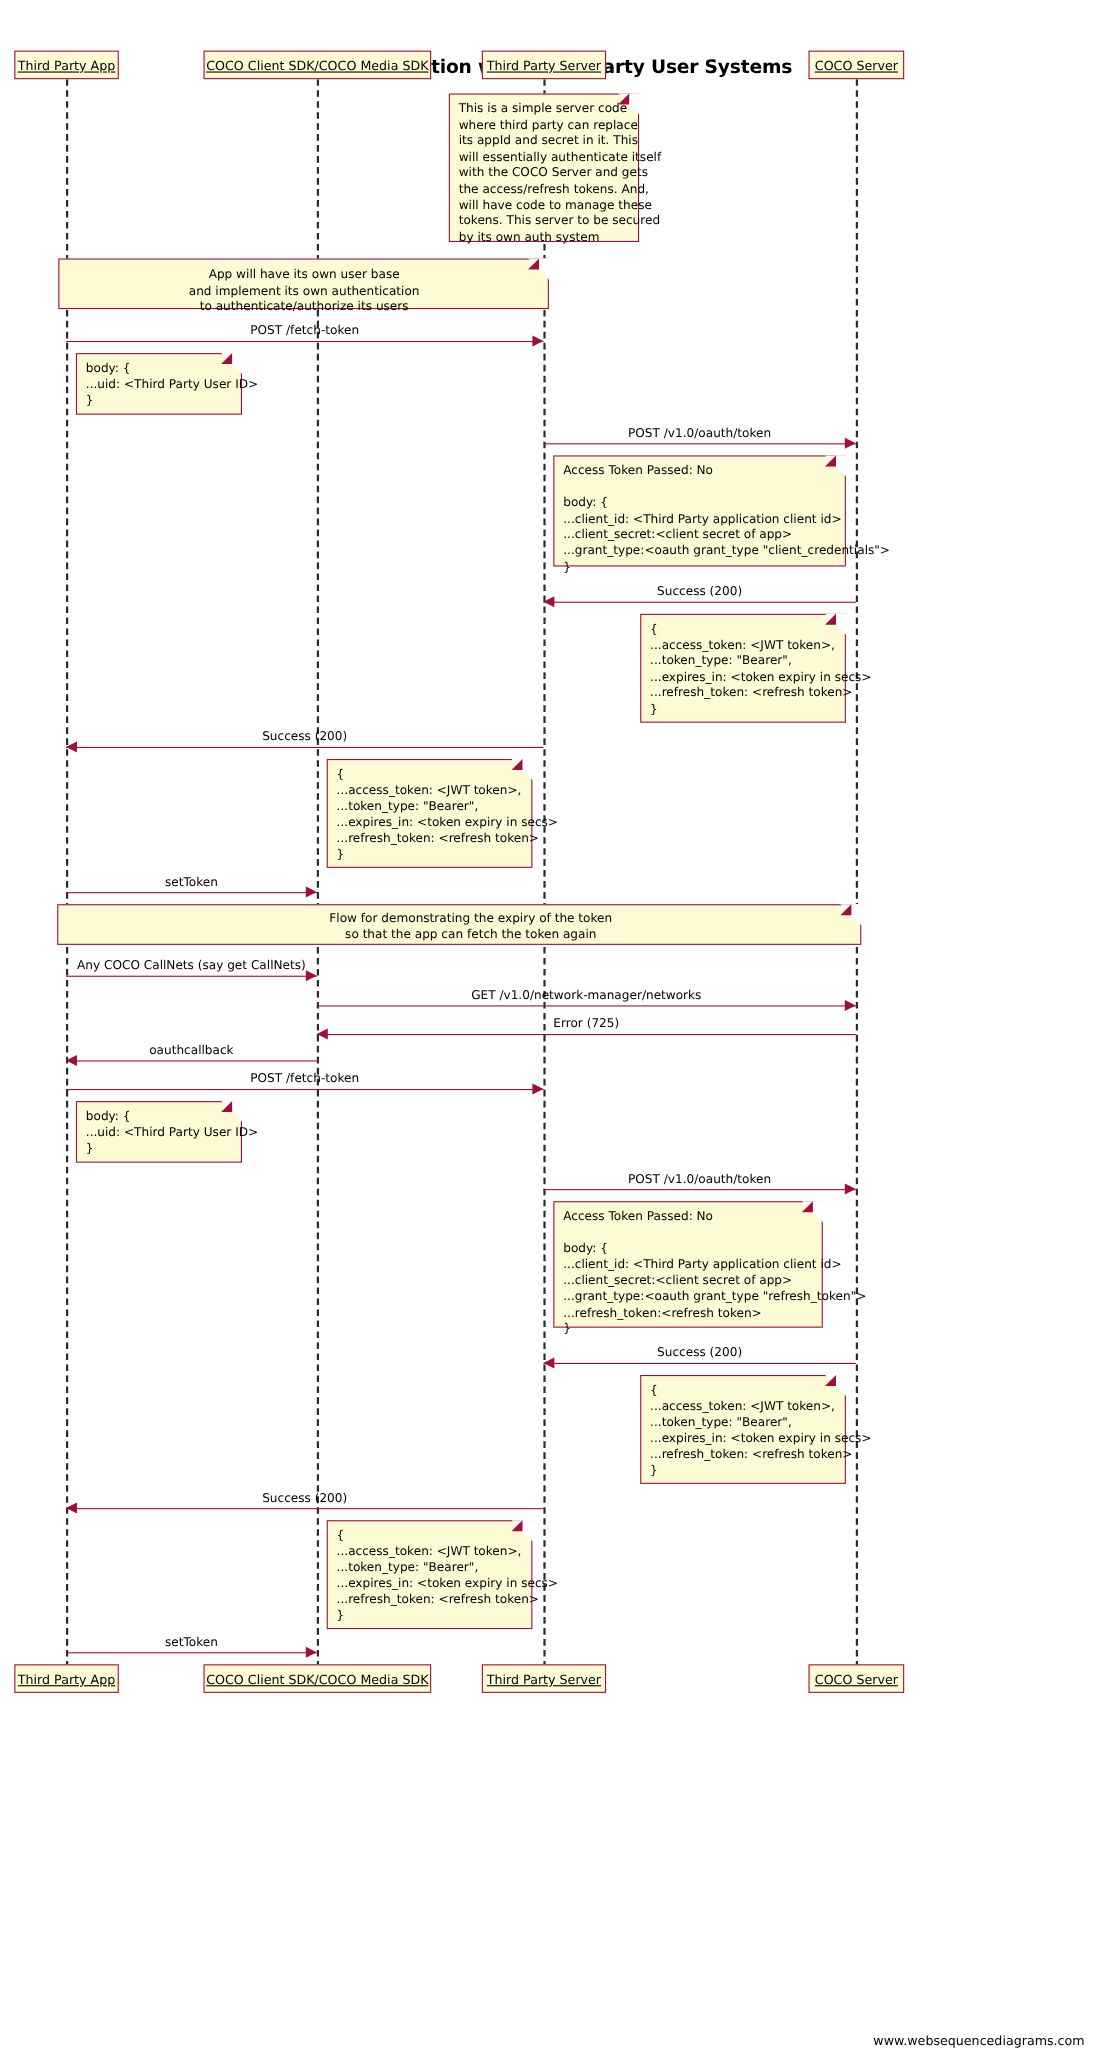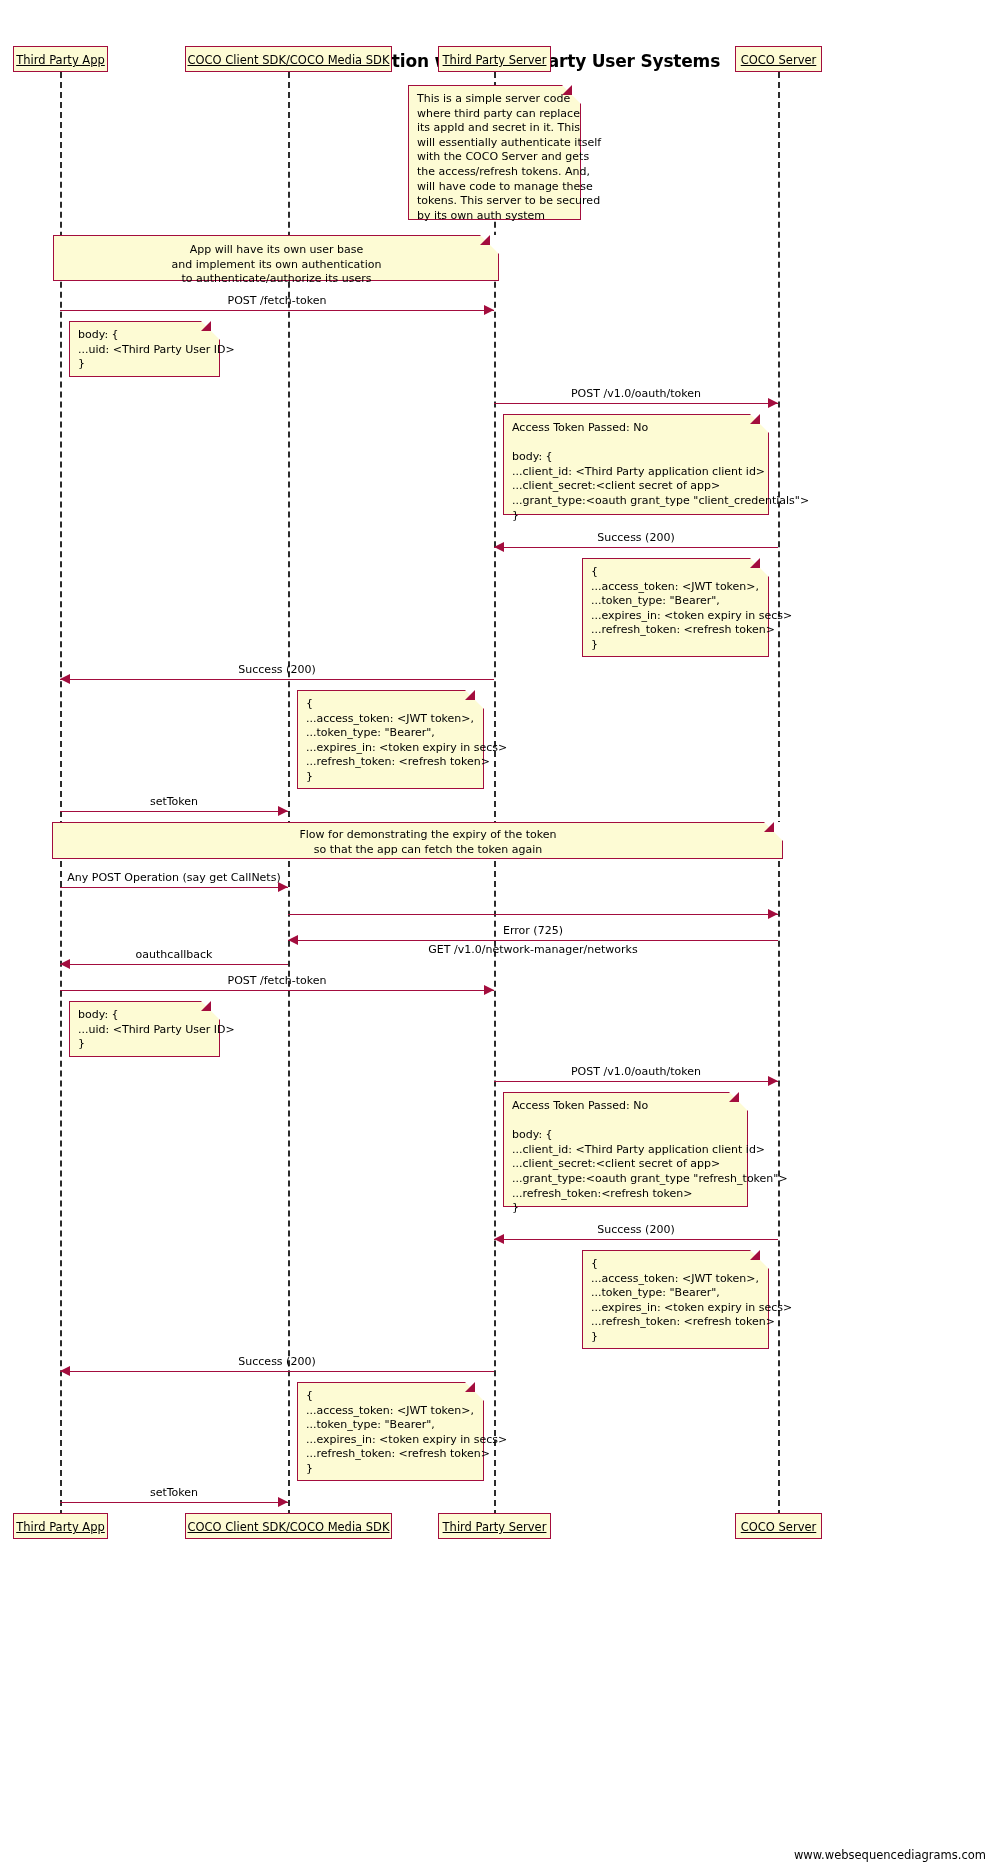--- a/index.html
+++ b/index.html
@@ -184,25 +184,25 @@
 ...refresh_token: &lt;refresh token&gt;
 }<span class="fold"></span></div>
 
 <div class="msg-label" style="left:60px; top:795px; width:228px;">setToken</div>
 <div class="msg-line" style="left:60px; top:811px; width:228px;"></div>
 <div class="arrow-r" style="left:278px; top:806px;"></div>
 
 <div class="note center" style="left:52px; top:822px; width:731px; height:37px; padding-top:5px;padding-left:28px;">Flow for demonstrating the expiry of the token
 so that the app can fetch the token again<span class="fold"></span></div>
 
-<div class="msg-label" style="left:60px; top:871px; width:228px;">Any POST Operation (say get CallNets)</div>
+<div class="msg-label" style="left:60px; top:871px; width:228px;">Any COCO CallNets (say get CallNets)</div>
 <div class="msg-line" style="left:60px; top:887px; width:228px;"></div>
 <div class="arrow-r" style="left:278px; top:882px;"></div>
 
-<div class="msg-label" style="left:288px; top:898px; width:490px;margin-top:45px;">GET /v1.0/network-manager/networks</div>
+<div class="msg-label" style="left:288px; top:898px; width:490px;">GET /v1.0/network-manager/networks</div>
 <div class="msg-line" style="left:288px; top:914px; width:490px;"></div>
 <div class="arrow-r" style="left:768px; top:909px;"></div>
 
 <div class="msg-label" style="left:288px; top:924px; width:490px;">Error (725)</div>
 <div class="msg-line" style="left:288px; top:940px; width:490px;"></div>
 <div class="arrow-l" style="left:288px; top:935px;"></div>
 
 <div class="msg-label" style="left:60px; top:948px; width:228px;">oauthcallback</div>
 <div class="msg-line" style="left:60px; top:964px; width:228px;"></div>
 <div class="arrow-l" style="left:60px; top:959px;"></div>

